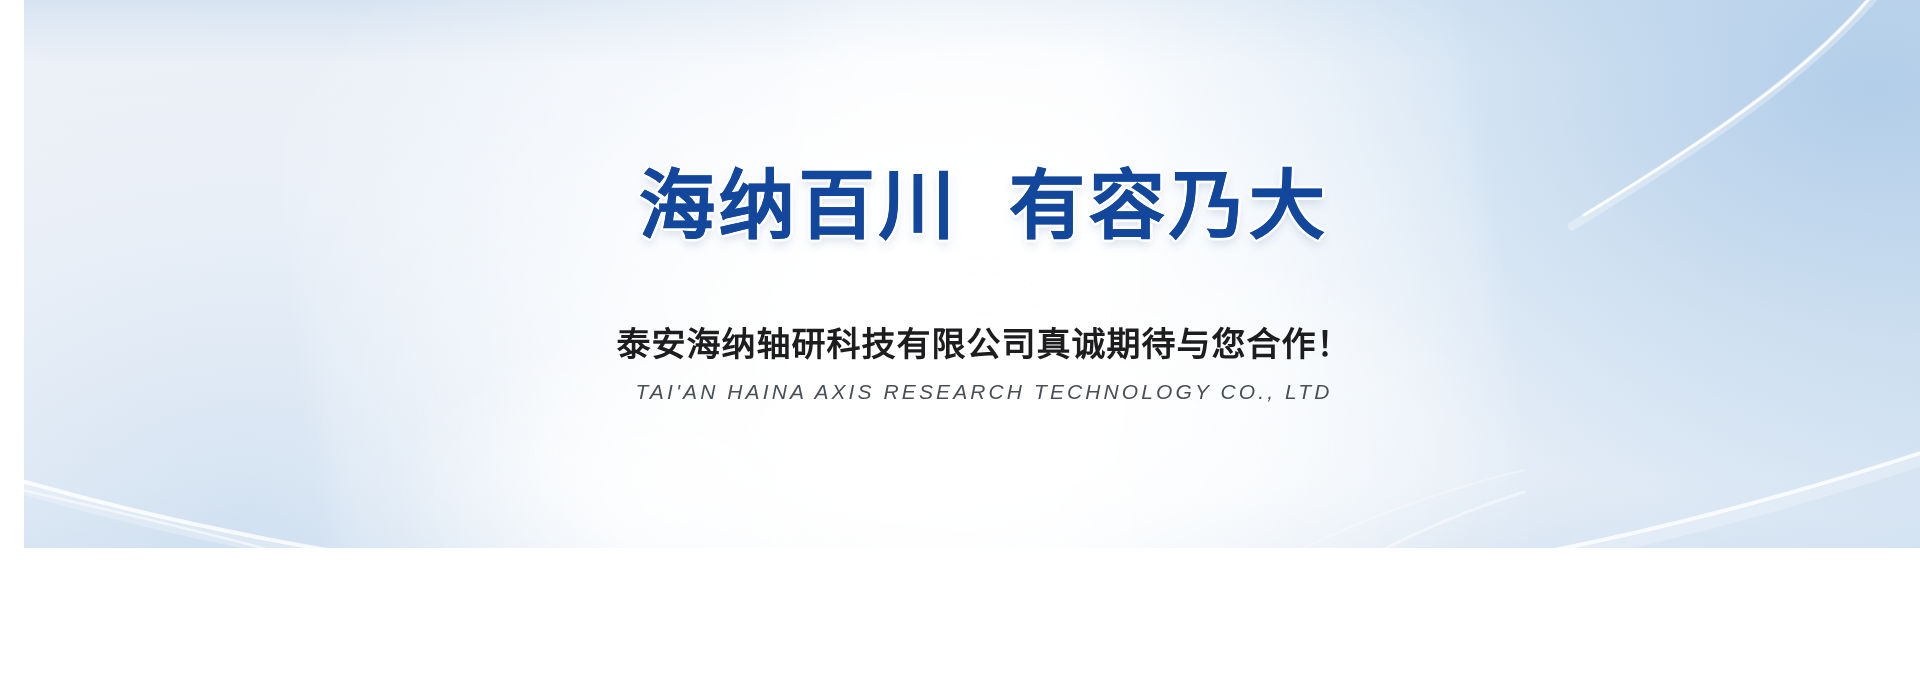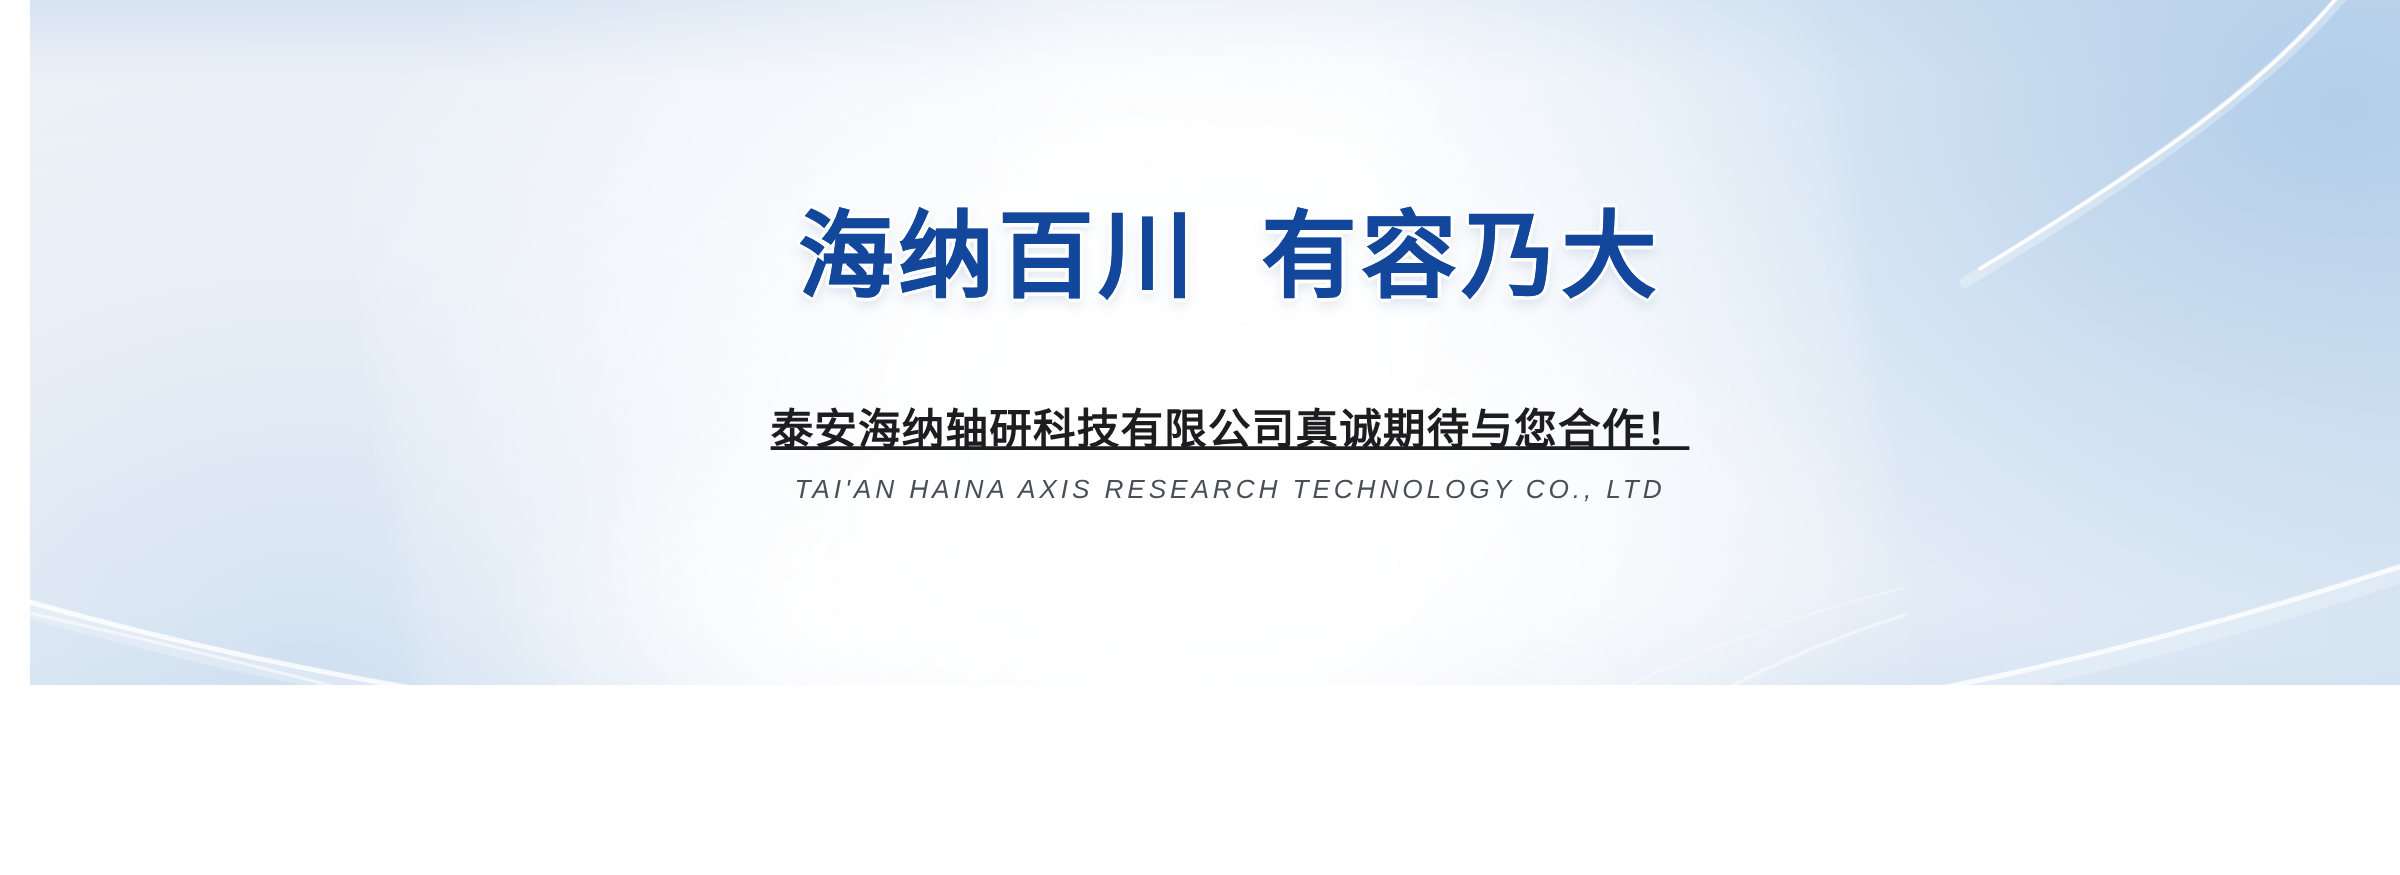--- a/index.html
+++ b/index.html
@@ -189,21 +189,20 @@
 
   .subtitle {
     margin: 0;
     margin-top: 82px;
     font-size: 34px;
     line-height: 1.1;
     font-weight: 700;
     letter-spacing: 1px;
     color: #1d1d1f;
     white-space: pre;
-    text-decoration: underline;
   }
 
   .subtitle-en {
     margin: 0;
     margin-top: 17px;
     font-size: 21px;
     line-height: 1.1;
     font-weight: 400;
     letter-spacing: 3.1px;
     color: #4a4f57;

